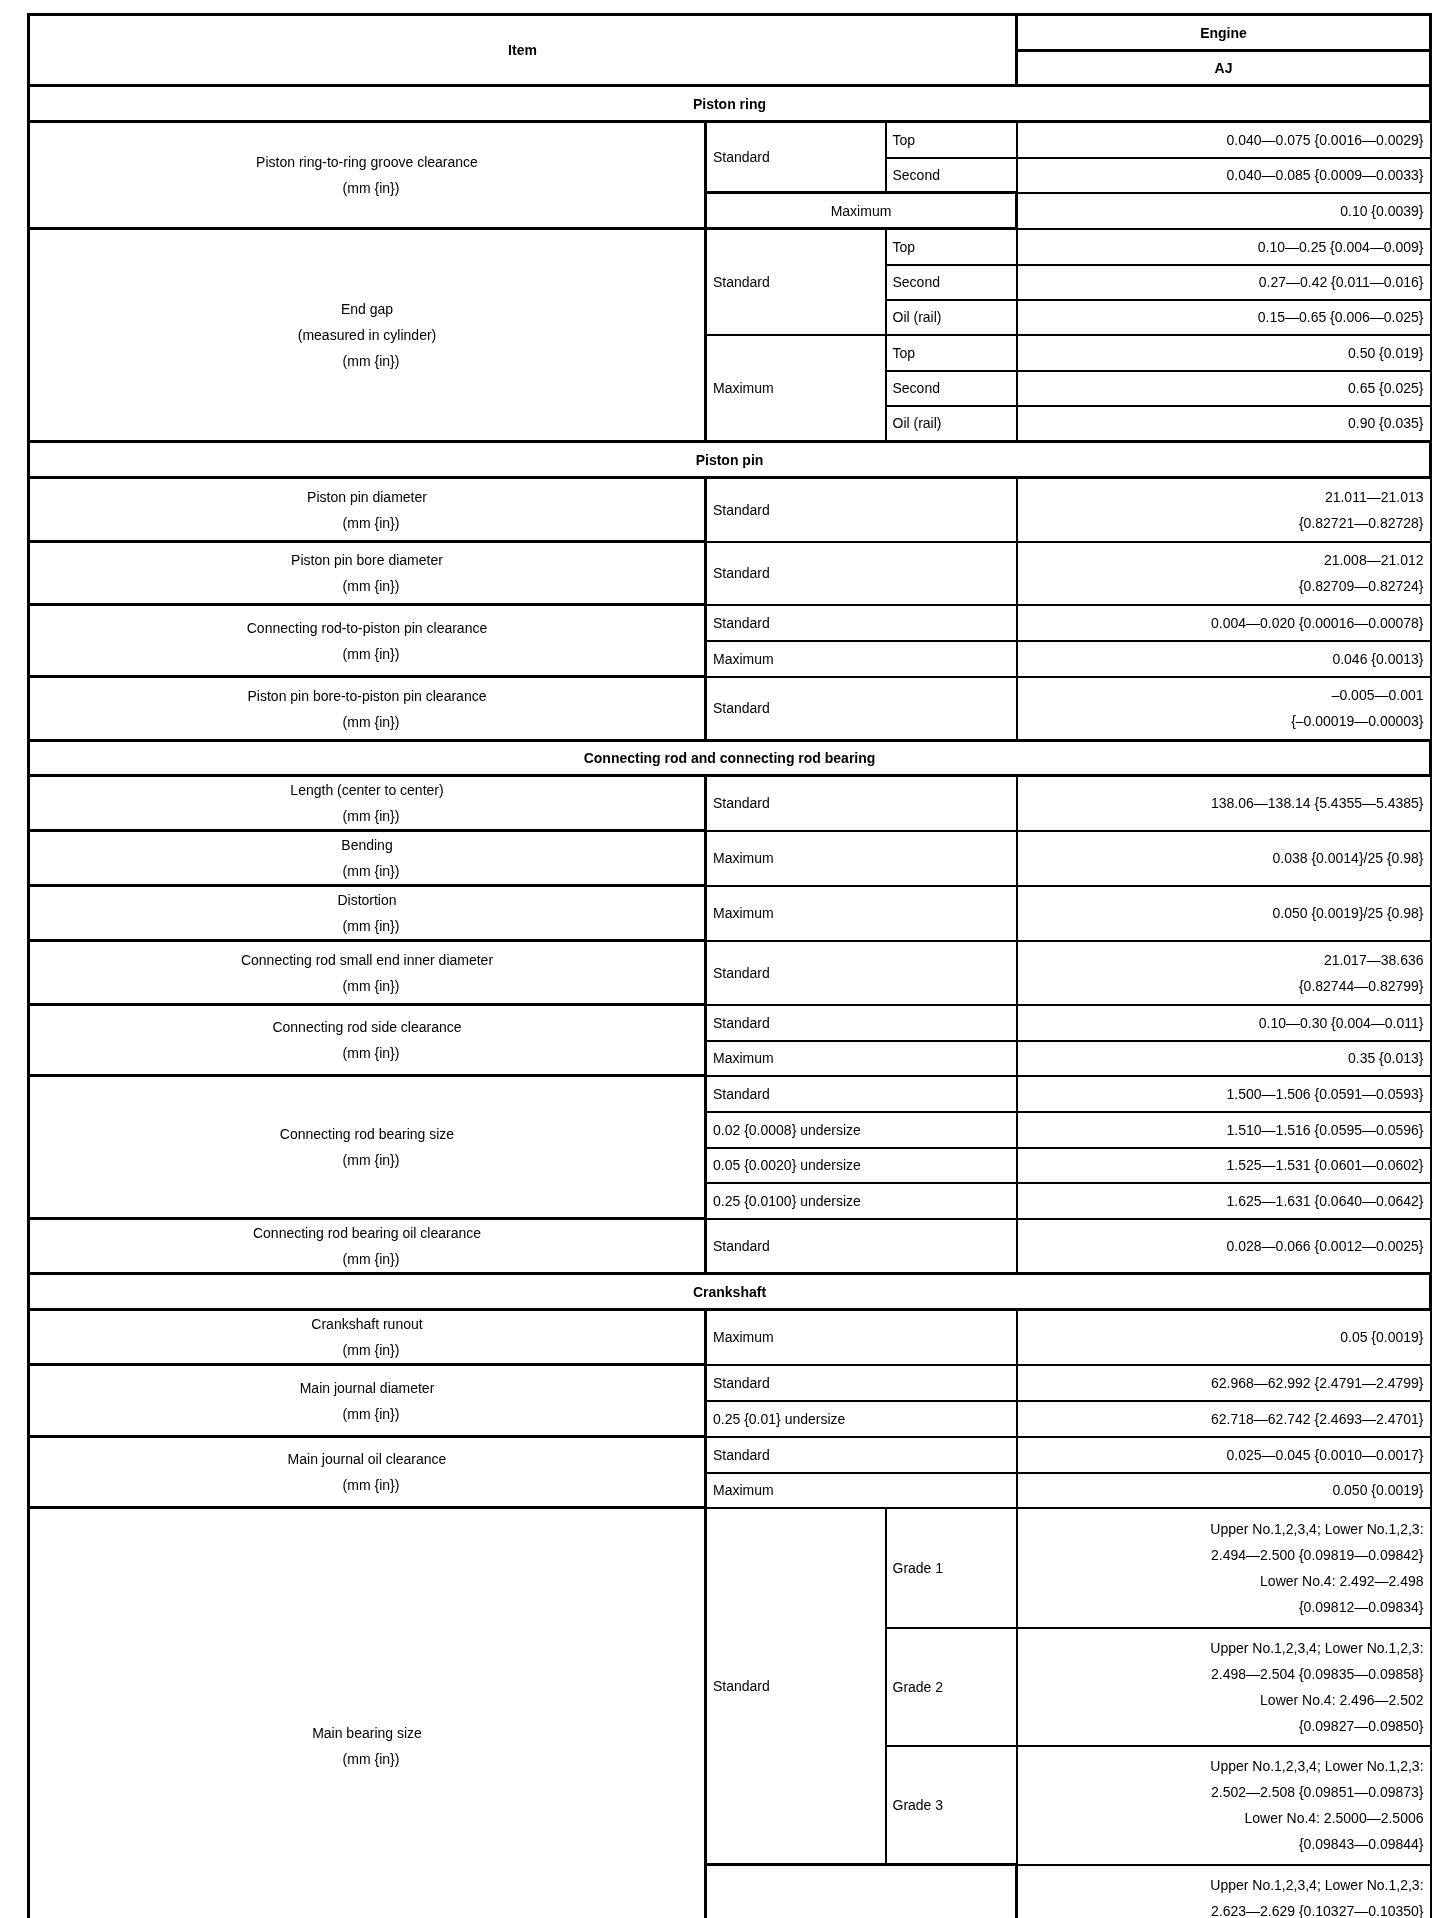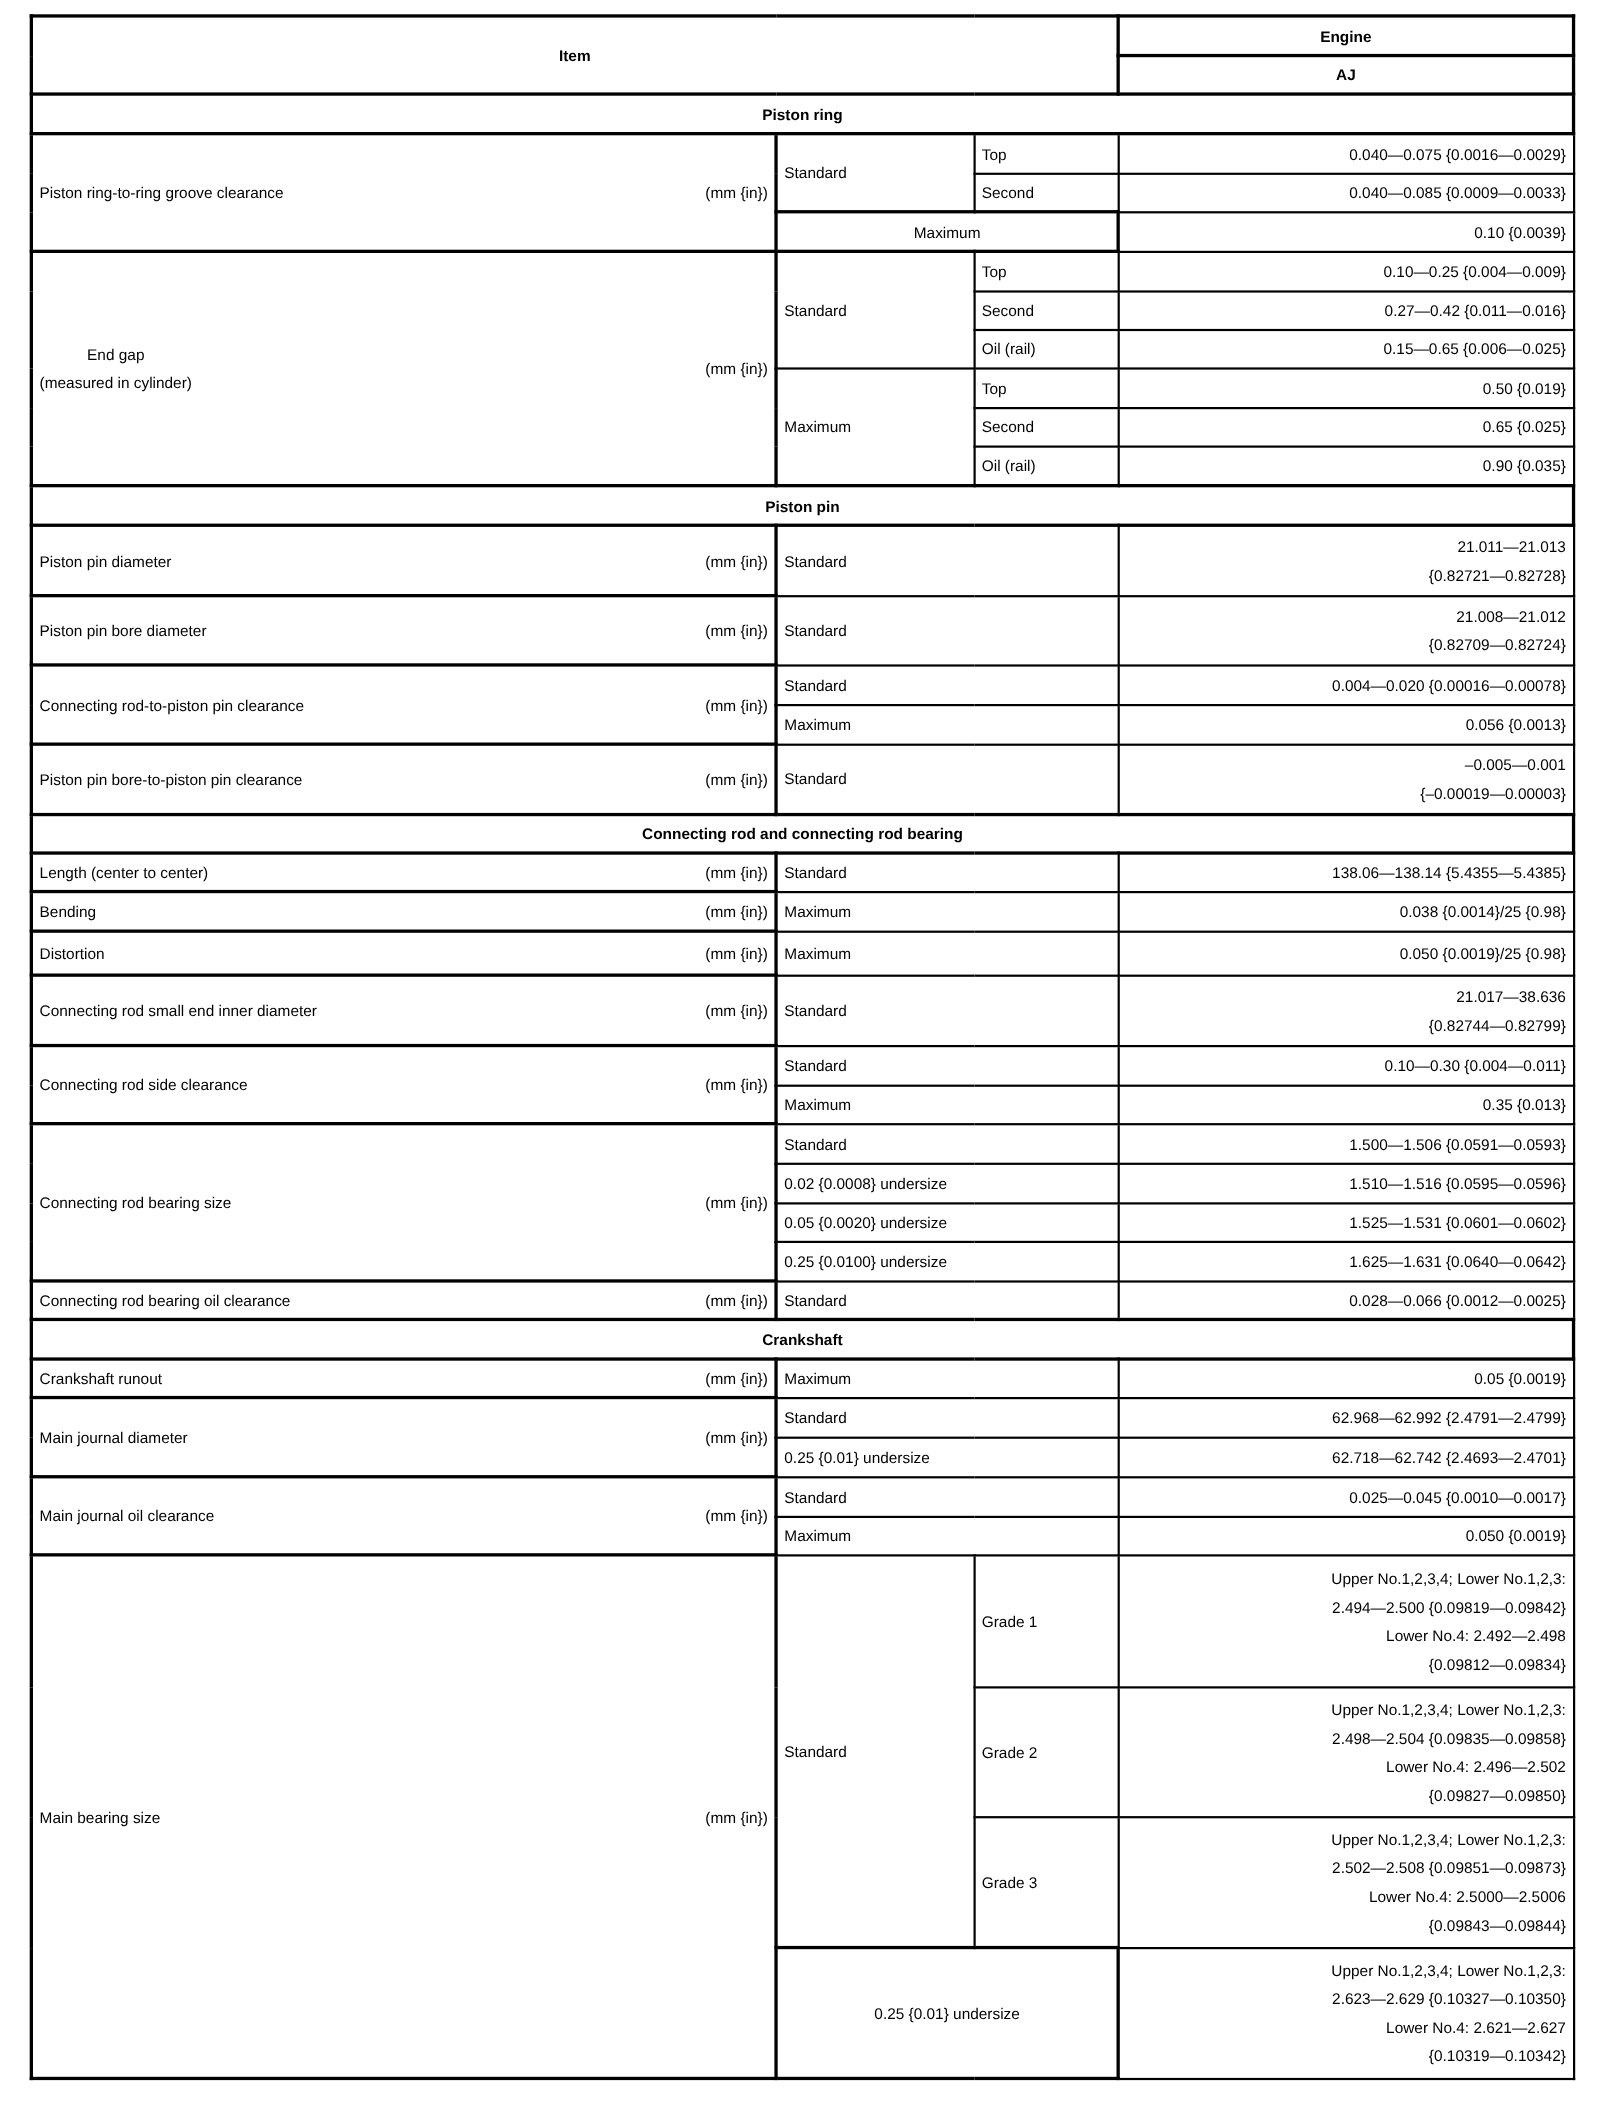--- a/index.html
+++ b/index.html
@@ -15,21 +15,21 @@
   table.spec td {
     border: 2px solid #000;
     padding: 0 6px;
     vertical-align: middle;
     overflow: hidden;
     white-space: nowrap;
   }
   td.hdr { text-align: center; font-weight: bold; }
   td.sec { font-weight: bold; }
   td.val { text-align: right; }
-  .item-wrap { display: flex; justify-content: space-between; align-items: center; }
+  .item-wrap { display: flex; justify-content: space-between; align-items: center; flex-direction: column; }
   .item-name { white-space: normal; }
   .unit { white-space: nowrap; padding-left: 8px; }
   .thick { border-width: 3px !important; text-align: center; }
 </style>
 </head>
 <body>
 
 <table class="spec">
   <colgroup>
     <col style="width:677px">
@@ -141,21 +141,21 @@
       <div class="item-wrap">
         <span class="item-name">Connecting rod-to-piston pin clearance</span>
         <span class="unit">(mm {in})</span>
       </div>
     </td>
     <td colspan="2">Standard</td>
     <td class="val">0.004—0.020 {0.00016—0.00078}</td>
   </tr>
   <tr style="height:36px">
     <td colspan="2">Maximum</td>
-    <td class="val">0.056 {0.0013}</td>
+    <td class="val">0.046 {0.0013}</td>
   </tr>
   <tr style="height:64px">
     <td class="thick">
       <div class="item-wrap">
         <span class="item-name">Piston pin bore-to-piston pin clearance</span>
         <span class="unit">(mm {in})</span>
       </div>
     </td>
     <td colspan="2">Standard</td>
     <td class="val">

